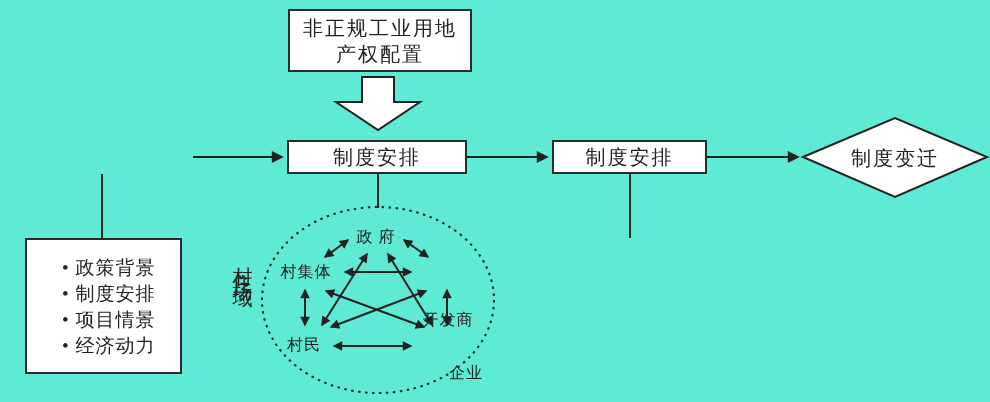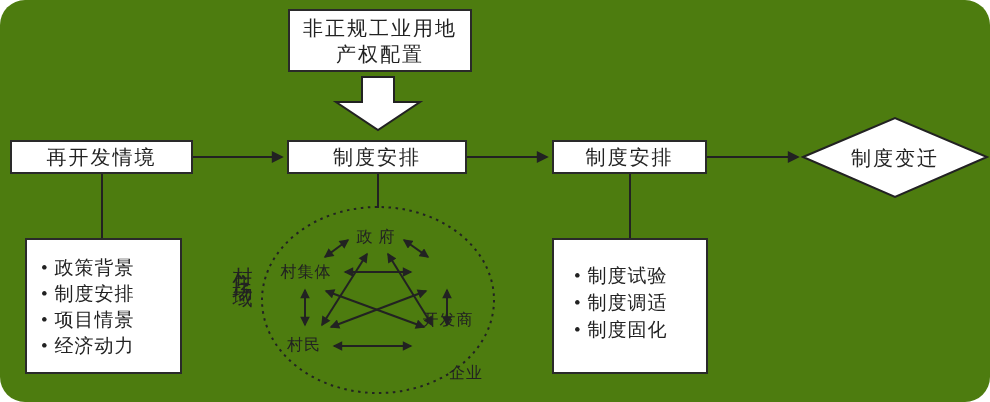--- a/index.html
+++ b/index.html
@@ -1,23 +1,22 @@
 <!DOCTYPE html>
 <html><head>
 <meta charset="utf-8">
 <style>
   html,body{margin:0;padding:0;background:#ffffff;}
   .stage{
     position:relative;
     width:990px;height:402px;
-    background:#4d7c0f;
+    background:#5eead4;
     font-family:"Liberation Serif","DejaVu Serif",serif;
     color:#222222;
     overflow:hidden;
-    border-radius:25px;
   }
   .stage svg{position:absolute;left:0;top:0;z-index:1;}
   .box{
     position:absolute;z-index:2;
     border:2px solid #2a2a2a;background:#ffffff;
     box-sizing:border-box;
     display:flex;align-items:center;justify-content:center;
     font-size:20px;letter-spacing:2px;
   }
   .title-box{
@@ -28,21 +27,21 @@
   .flow-interaction{left:287px;top:140px;width:180px;height:34px;}
   .flow-arrangement{left:552px;top:140px;width:155px;height:34px;}
   .bullet-box{
     position:absolute;z-index:2;
     border:2px solid #2a2a2a;background:#ffffff;box-sizing:border-box;
   }
   .bullet-box ul{list-style:none;margin:0;}
   .bullet-box li{font-size:19px;letter-spacing:1px;}
   .bullet-box li::before{content:"\2022\00a0";}
   .context-box{left:25px;top:238px;width:157px;height:136px;}
-  .context-box ul{padding:15px 0 0 14px;}
+  .context-box ul{padding:15px 0 0 14px;margin-left:21px;}
   .context-box li{line-height:26px;}
   .arrangement-box{left:552px;top:238px;width:156px;height:136px;}
   .arrangement-box ul{padding:22px 0 0 20px;}
   .arrangement-box li{line-height:27px;}
   .diamond-label{
     position:absolute;z-index:2;left:895px;top:158px;
     transform:translate(-50%,-50%);
     font-size:20px;letter-spacing:2px;white-space:nowrap;
   }
   .node{
@@ -106,41 +105,33 @@
       <line x1="326" y1="291" x2="424" y2="327" marker-start="url(#arrSm)" marker-end="url(#arrSm)"></line>
       <line x1="426" y1="291" x2="331" y2="327" marker-start="url(#arrSm)" marker-end="url(#arrSm)"></line>
     </g>
   </svg>
 
   <div class="box title-box">
     <div>非正规工业用地</div>
     <div>产权配置</div>
   </div>
 
-  <div class="box flow-context">再开发情境</div>
   <div class="box flow-interaction">制度安排</div>
   <div class="box flow-arrangement">制度安排</div>
   <div class="diamond-label">制度变迁</div>
 
   <div class="bullet-box context-box">
     <ul>
       <li>政策背景</li>
       <li>制度安排</li>
       <li>项目情景</li>
       <li>经济动力</li>
     </ul>
   </div>
 
-  <div class="bullet-box arrangement-box">
-    <ul>
-      <li>制度试验</li>
-      <li>制度调适</li>
-      <li>制度固化</li>
-    </ul>
-  </div>
 
   <div class="node node-government">政 府</div>
   <div class="node node-collective">村集体</div>
   <div class="node node-developer">开发商</div>
   <div class="node node-villagers">村民</div>
   <div class="node node-enterprises">企业</div>
 
   <div class="field-label">村庄场域</div>
 
 </div>

